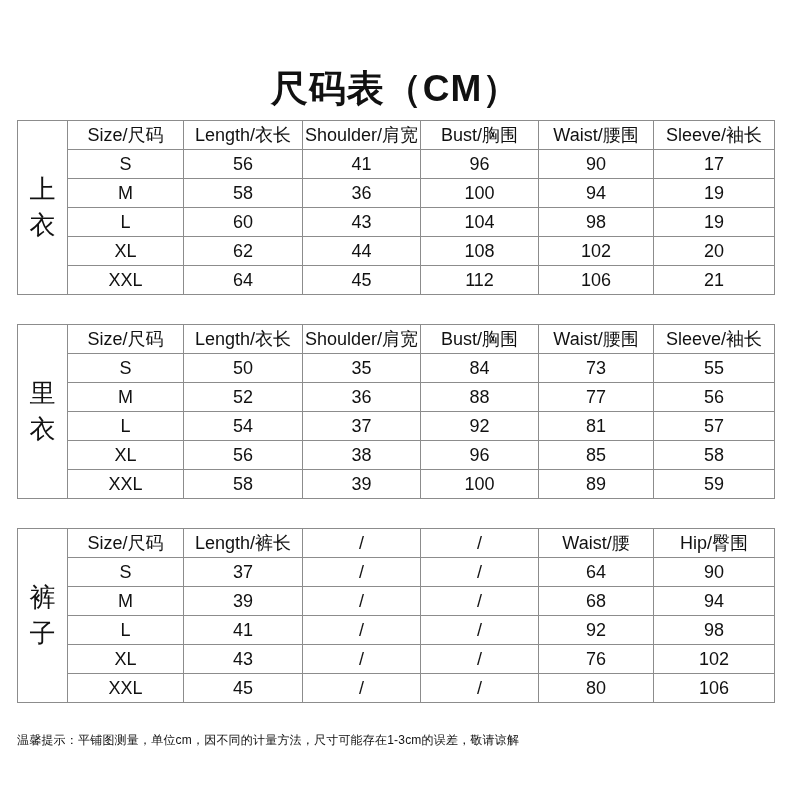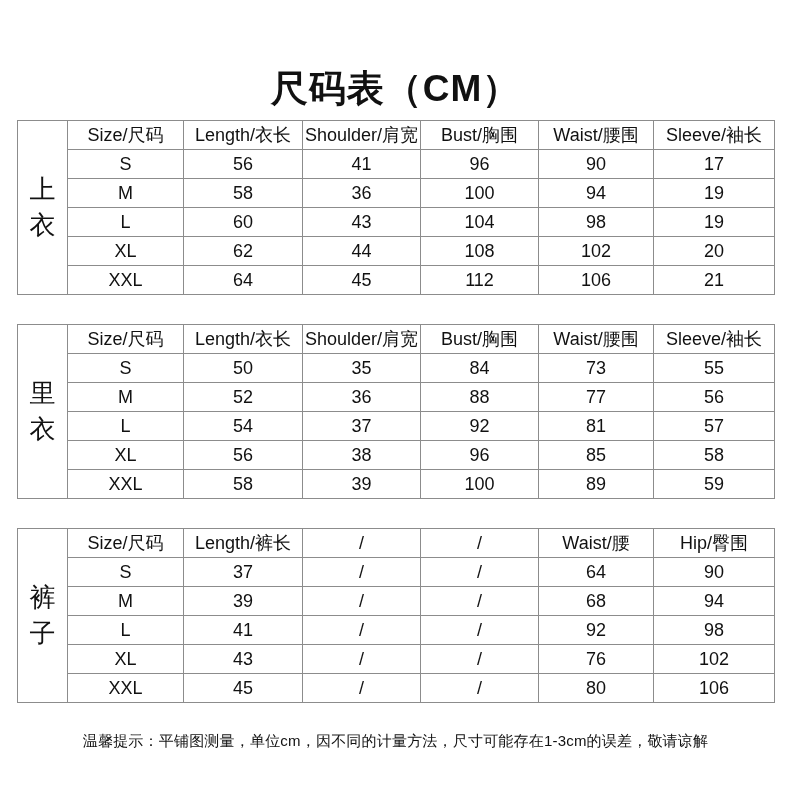--- a/index.html
+++ b/index.html
@@ -45,22 +45,21 @@
   .size-table td { font-size: 18px; }
   td.group-label { font-size: 26px; }
   .group-label-text {
     width: 1.1em;
     margin: 18px auto;
     word-break: break-all;
     line-height: 1.35;
     text-align: center;
   }
   .footer-note {
-    text-align: center;
-    font-size: 15px;
+    font-size: 12px;
     margin-top: 9px;
     color: #111111;
     letter-spacing: 0.2px;
   }
 </style>
 </head>
 <body>
 
 <div class="page">
   <div class="title">尺码表（CM）</div>

